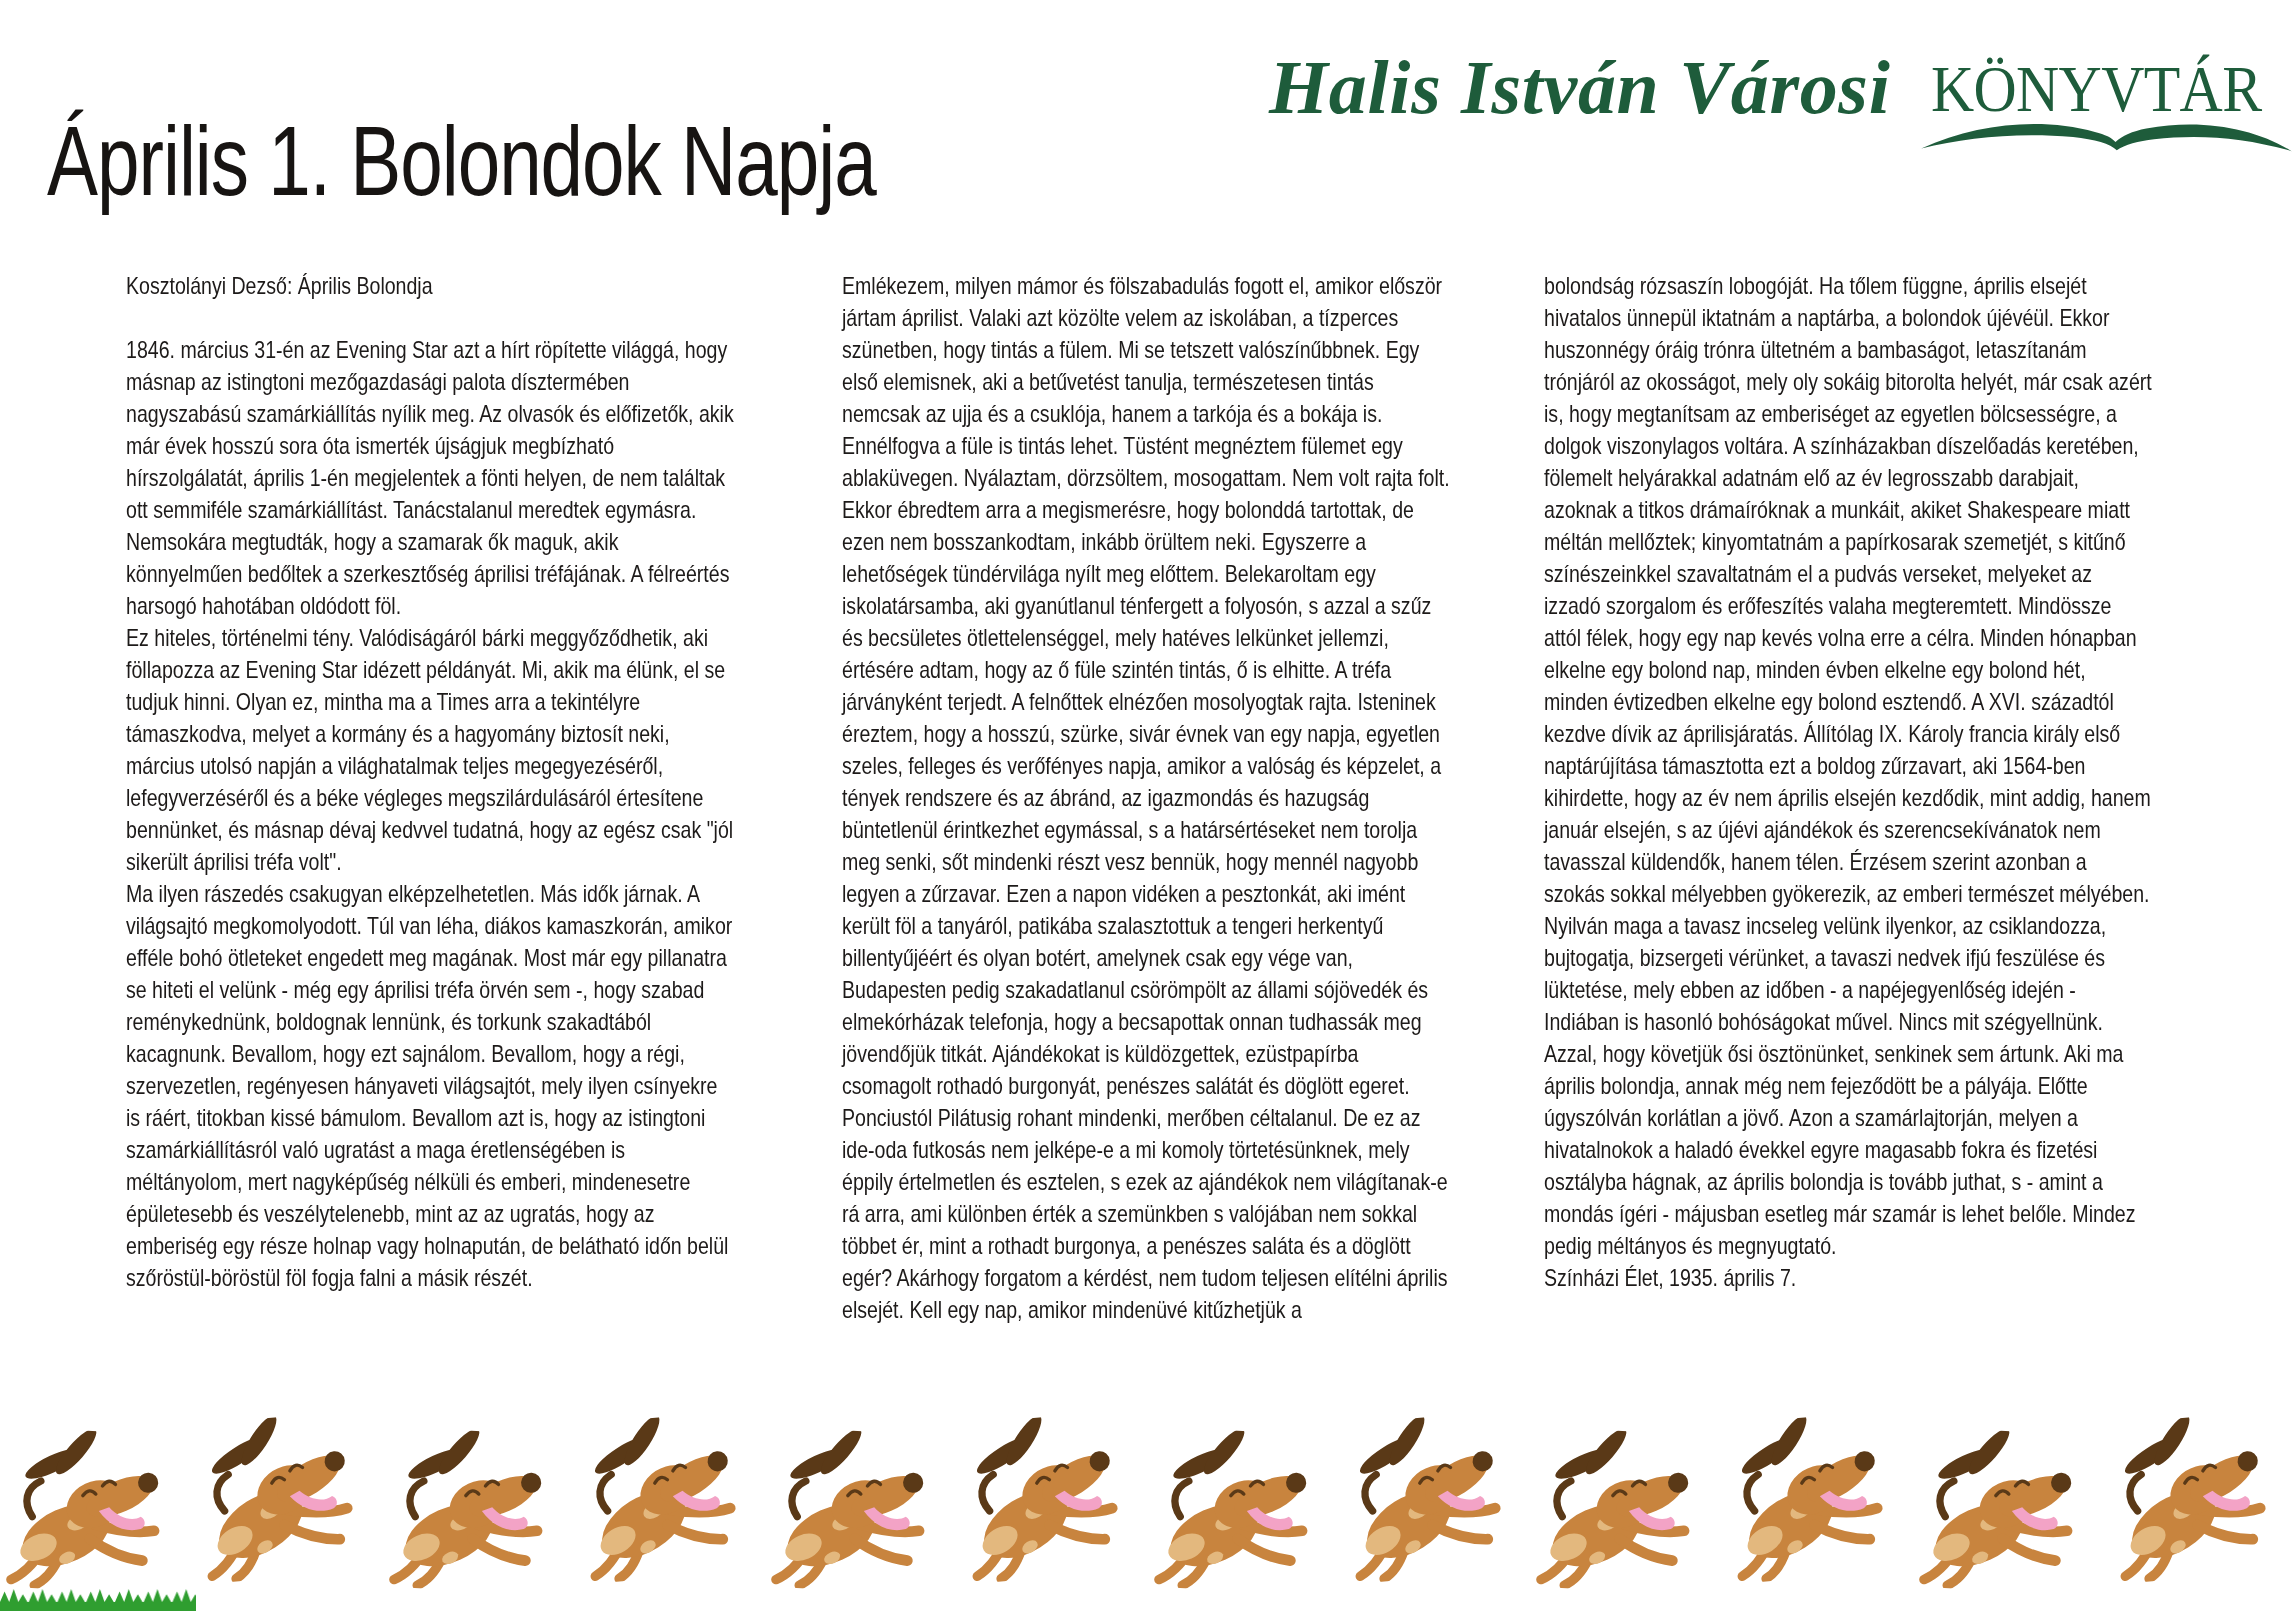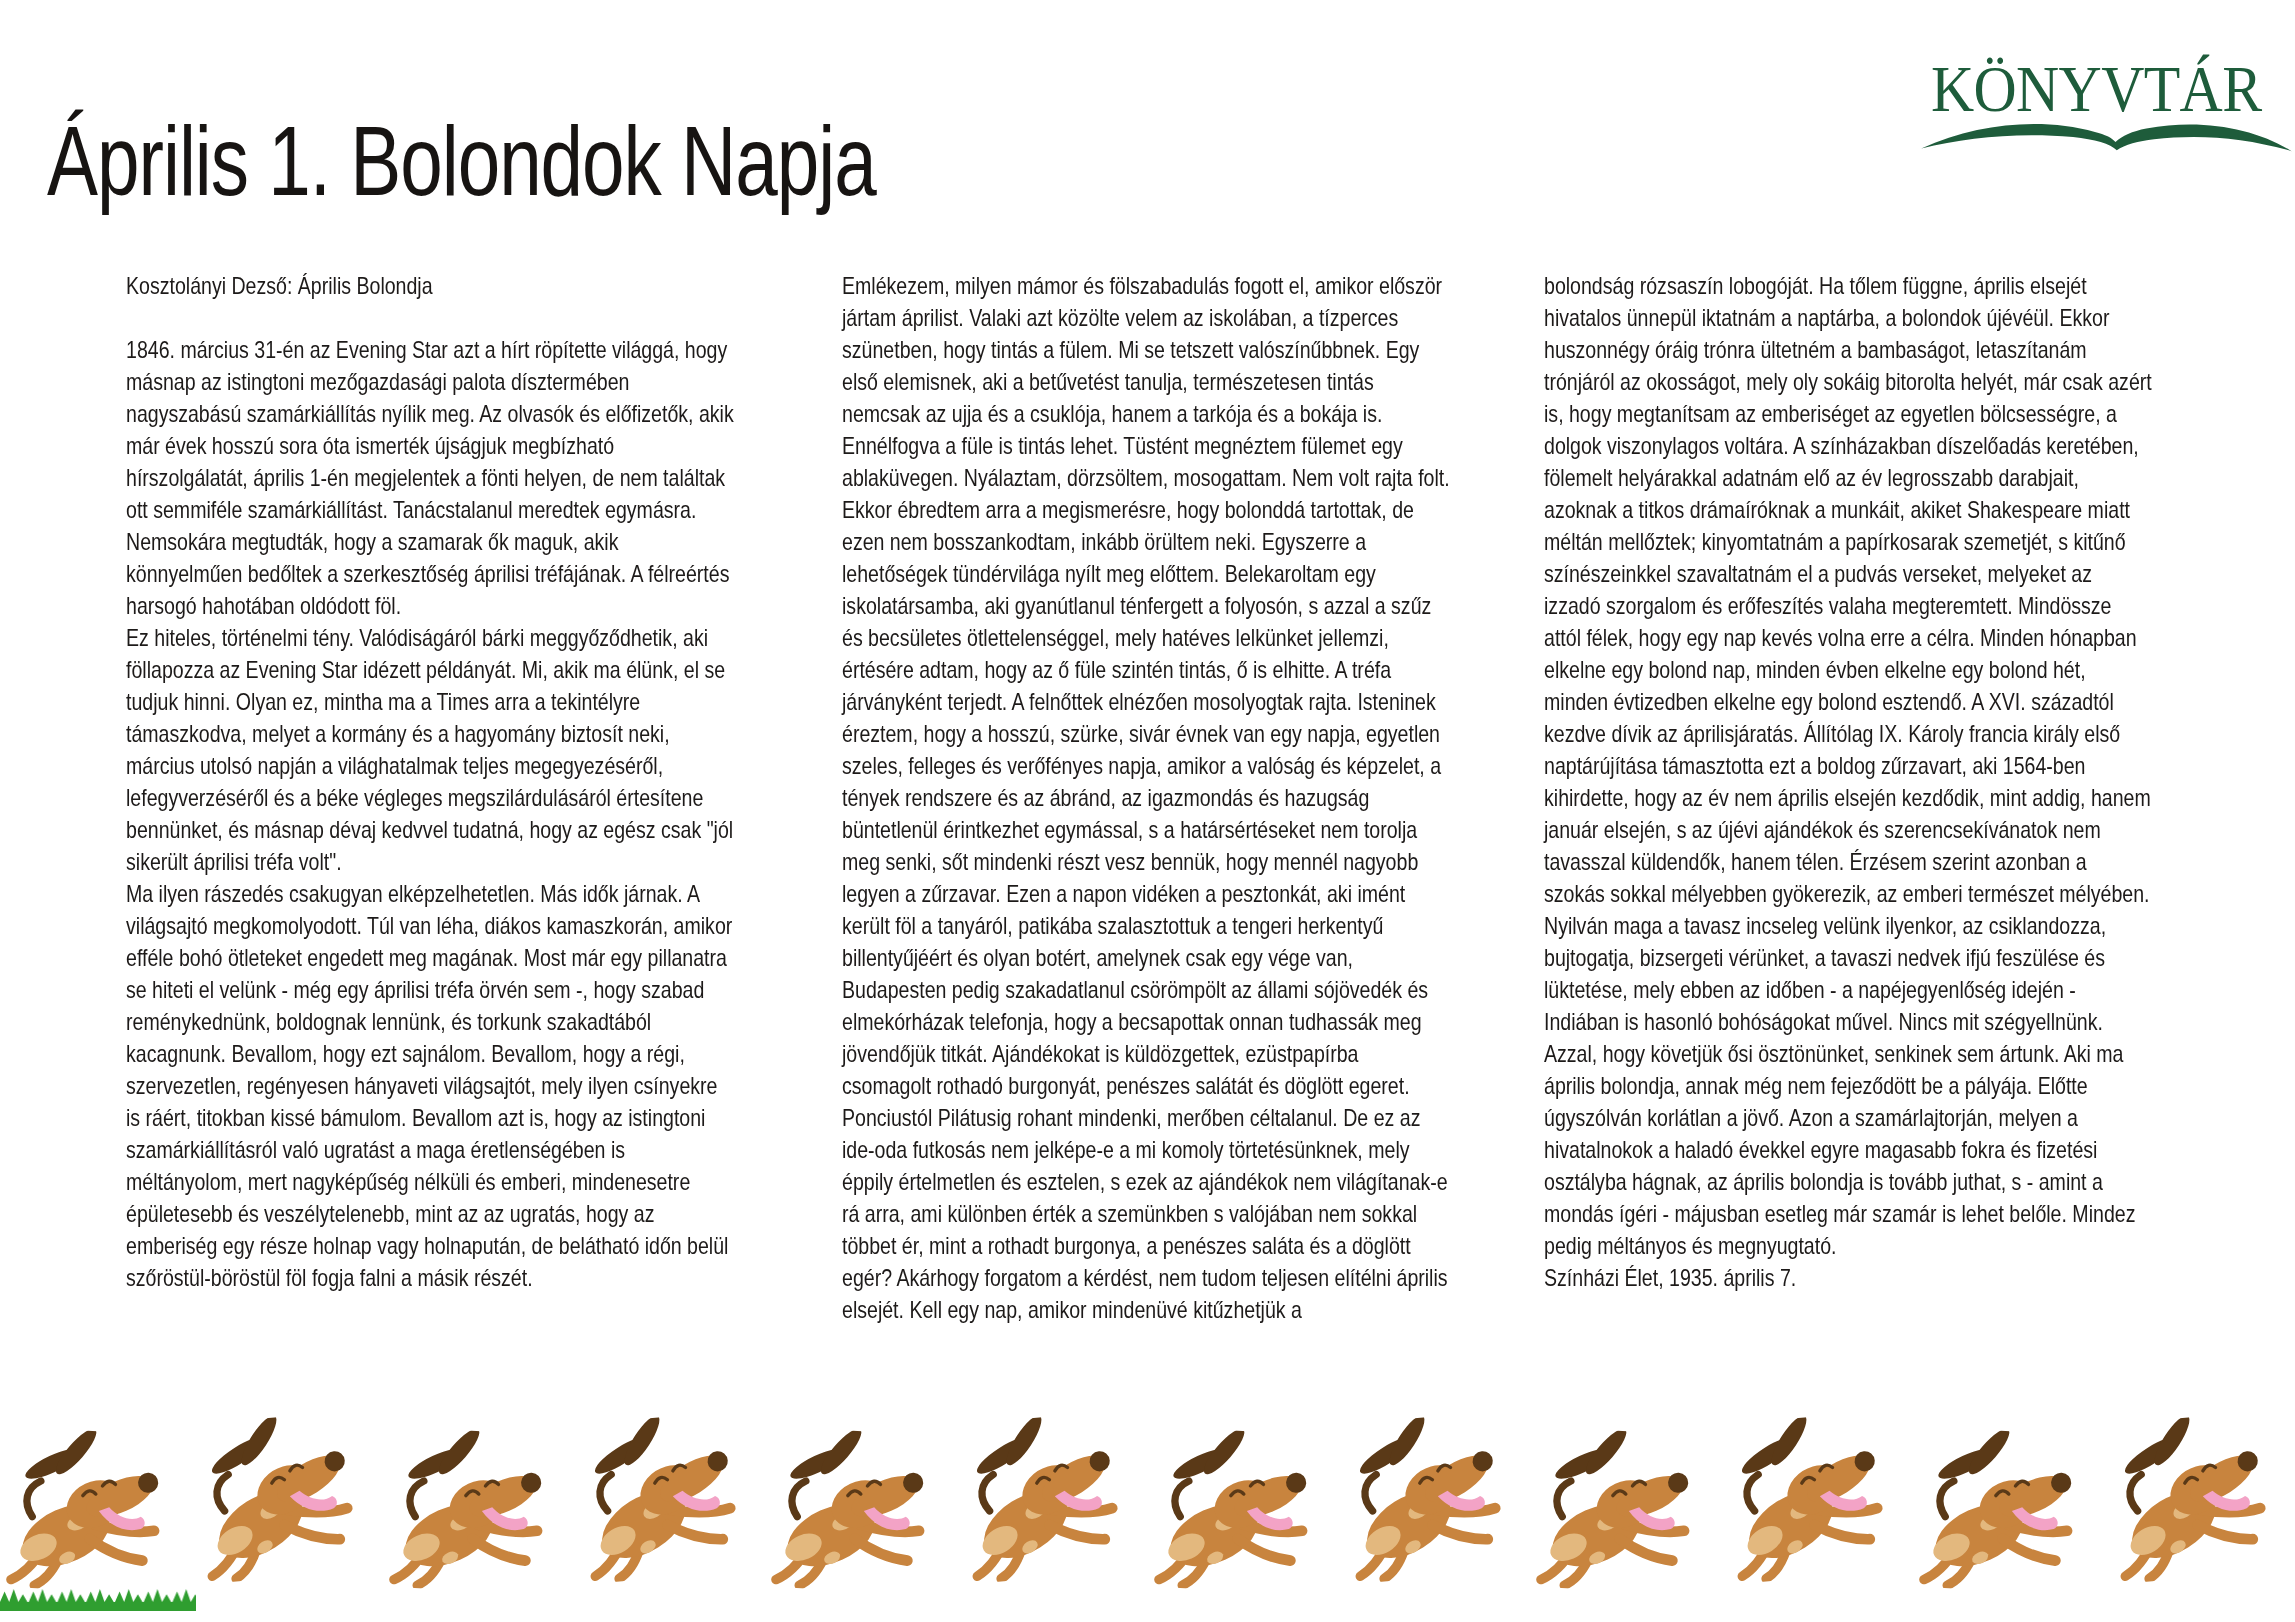--- a/index.html
+++ b/index.html
@@ -54,20 +54,21 @@
   .dog{width:177px;height:160px;flex:0 0 auto;}
   .dog-a{transform:translateY(5.2px) rotate(3deg);}
   .dog-b{transform:translateY(-9.2px) rotate(-5deg);}
 </style>
 </head>
 <body>
 
 <h1 class="page-title">Április 1. Bolondok Napja</h1>
 
 <div class="logo">
+  <span class="logo-name">Halis István Városi</span>
   <span class="logo-caps">KÖNYVTÁR</span>
   <svg class="logo-swoosh" viewBox="0 0 580 90" preserveAspectRatio="none" aria-hidden="true">
     <path fill="var(--brand-green)" d="M2,80
       C 90,24 190,12 272,44
       C 288,50 298,56 304,66
       C 314,52 330,42 352,36
       C 440,14 520,36 578,86
       C 505,56 432,48 364,60
       C 340,64 318,72 306,84
       C 296,70 272,60 238,55

